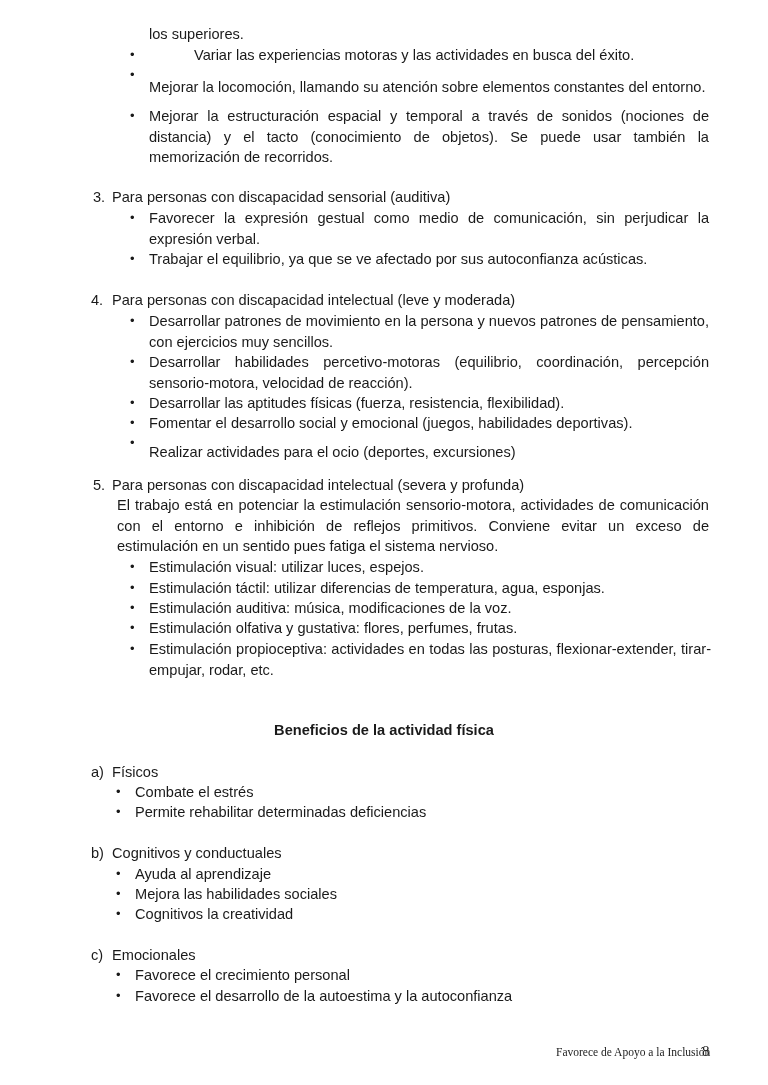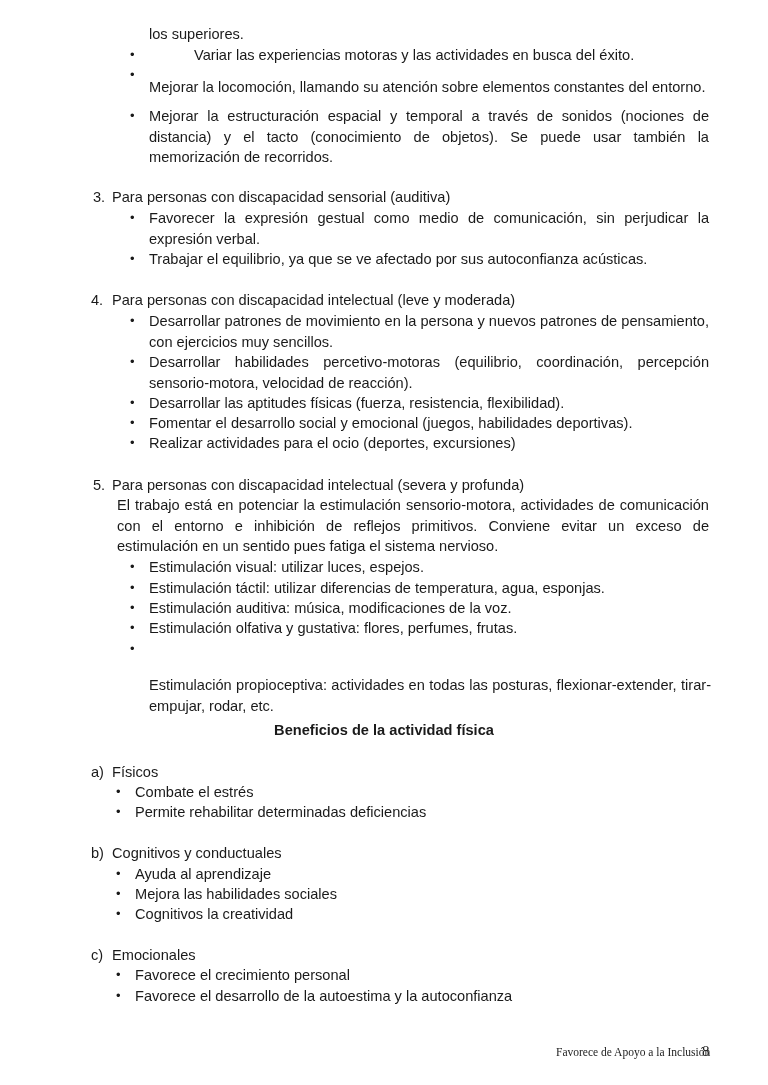--- a/index.html
+++ b/index.html
@@ -50,21 +50,21 @@
   <span class="bul" style="left:130px; top:352px;">•</span>
   <div class="just" style="left:149px; top:352px; width:560px;">Desarrollar habilidades percetivo-motoras (equilibrio, coordinación, percepción sensorio-motora, velocidad de reacción).</div>
 
   <span class="bul" style="left:130px; top:393px;">•</span>
   <div class="just" style="left:149px; top:393px; width:560px;">Desarrollar las aptitudes físicas (fuerza, resistencia, flexibilidad).</div>
 
   <span class="bul" style="left:130px; top:413px;">•</span>
   <div class="just" style="left:149px; top:413px; width:560px;">Fomentar el desarrollo social y emocional (juegos, habilidades deportivas).</div>
 
   <span class="bul" style="left:130px; top:433px;">•</span>
-  <div class="just" style="left:149px; top:433px; width:560px;">Realizar actividades para el ocio (deportes, excursiones)</div>
+  <div class="just" style="left:149px; top:442px; width:560px;">Realizar actividades para el ocio (deportes, excursiones)</div>
 </div>
 
 <div>
   <span class="num" style="left:93px; top:475px;">5.</span>
   <div class="ln" style="left:112px; top:475px;">Para personas con discapacidad intelectual (severa y profunda)</div>
 
   <div class="just" style="left:117px; top:495px; width:592px;">El trabajo está en potenciar la estimulación sensorio-motora, actividades de comunicación con el entorno e inhibición de reflejos primitivos. Conviene evitar un exceso de estimulación en un sentido pues fatiga el sistema nervioso.</div>
 
   <span class="bul" style="left:130px; top:557px;">•</span>
   <div class="just" style="left:149px; top:557px; width:560px;">Estimulación visual: utilizar luces, espejos.</div>
@@ -72,21 +72,21 @@
   <span class="bul" style="left:130px; top:578px;">•</span>
   <div class="just" style="left:149px; top:578px; width:560px;">Estimulación táctil: utilizar diferencias de temperatura, agua, esponjas.</div>
 
   <span class="bul" style="left:130px; top:598px;">•</span>
   <div class="just" style="left:149px; top:598px; width:560px;">Estimulación auditiva: música, modificaciones de la voz.</div>
 
   <span class="bul" style="left:130px; top:618px;">•</span>
   <div class="just" style="left:149px; top:618px; width:560px;">Estimulación olfativa y gustativa: flores, perfumes, frutas.</div>
 
   <span class="bul" style="left:130px; top:639px;">•</span>
-  <div class="just" style="left:149px; top:639px; width:562px;margin-top:36px;">Estimulación propioceptiva: actividades en todas las posturas, flexionar-extender, tirar-empujar, rodar, etc.</div>
+  <div class="just" style="left:149px; top:639px; width:562px;">Estimulación propioceptiva: actividades en todas las posturas, flexionar-extender, tirar-empujar, rodar, etc.</div>
 </div>
 
 <div class="h" style="top:720px;">Beneficios de la actividad física</div>
 
 <div>
   <span class="num" style="left:91px; top:762px;">a)</span>
   <div class="ln" style="left:112px; top:762px;">Físicos</div>
   <span class="bul" style="left:116px; top:782px;">•</span>
   <div class="ln" style="left:135px; top:782px;">Combate el estrés</div>
   <span class="bul" style="left:116px; top:802px;">•</span>

